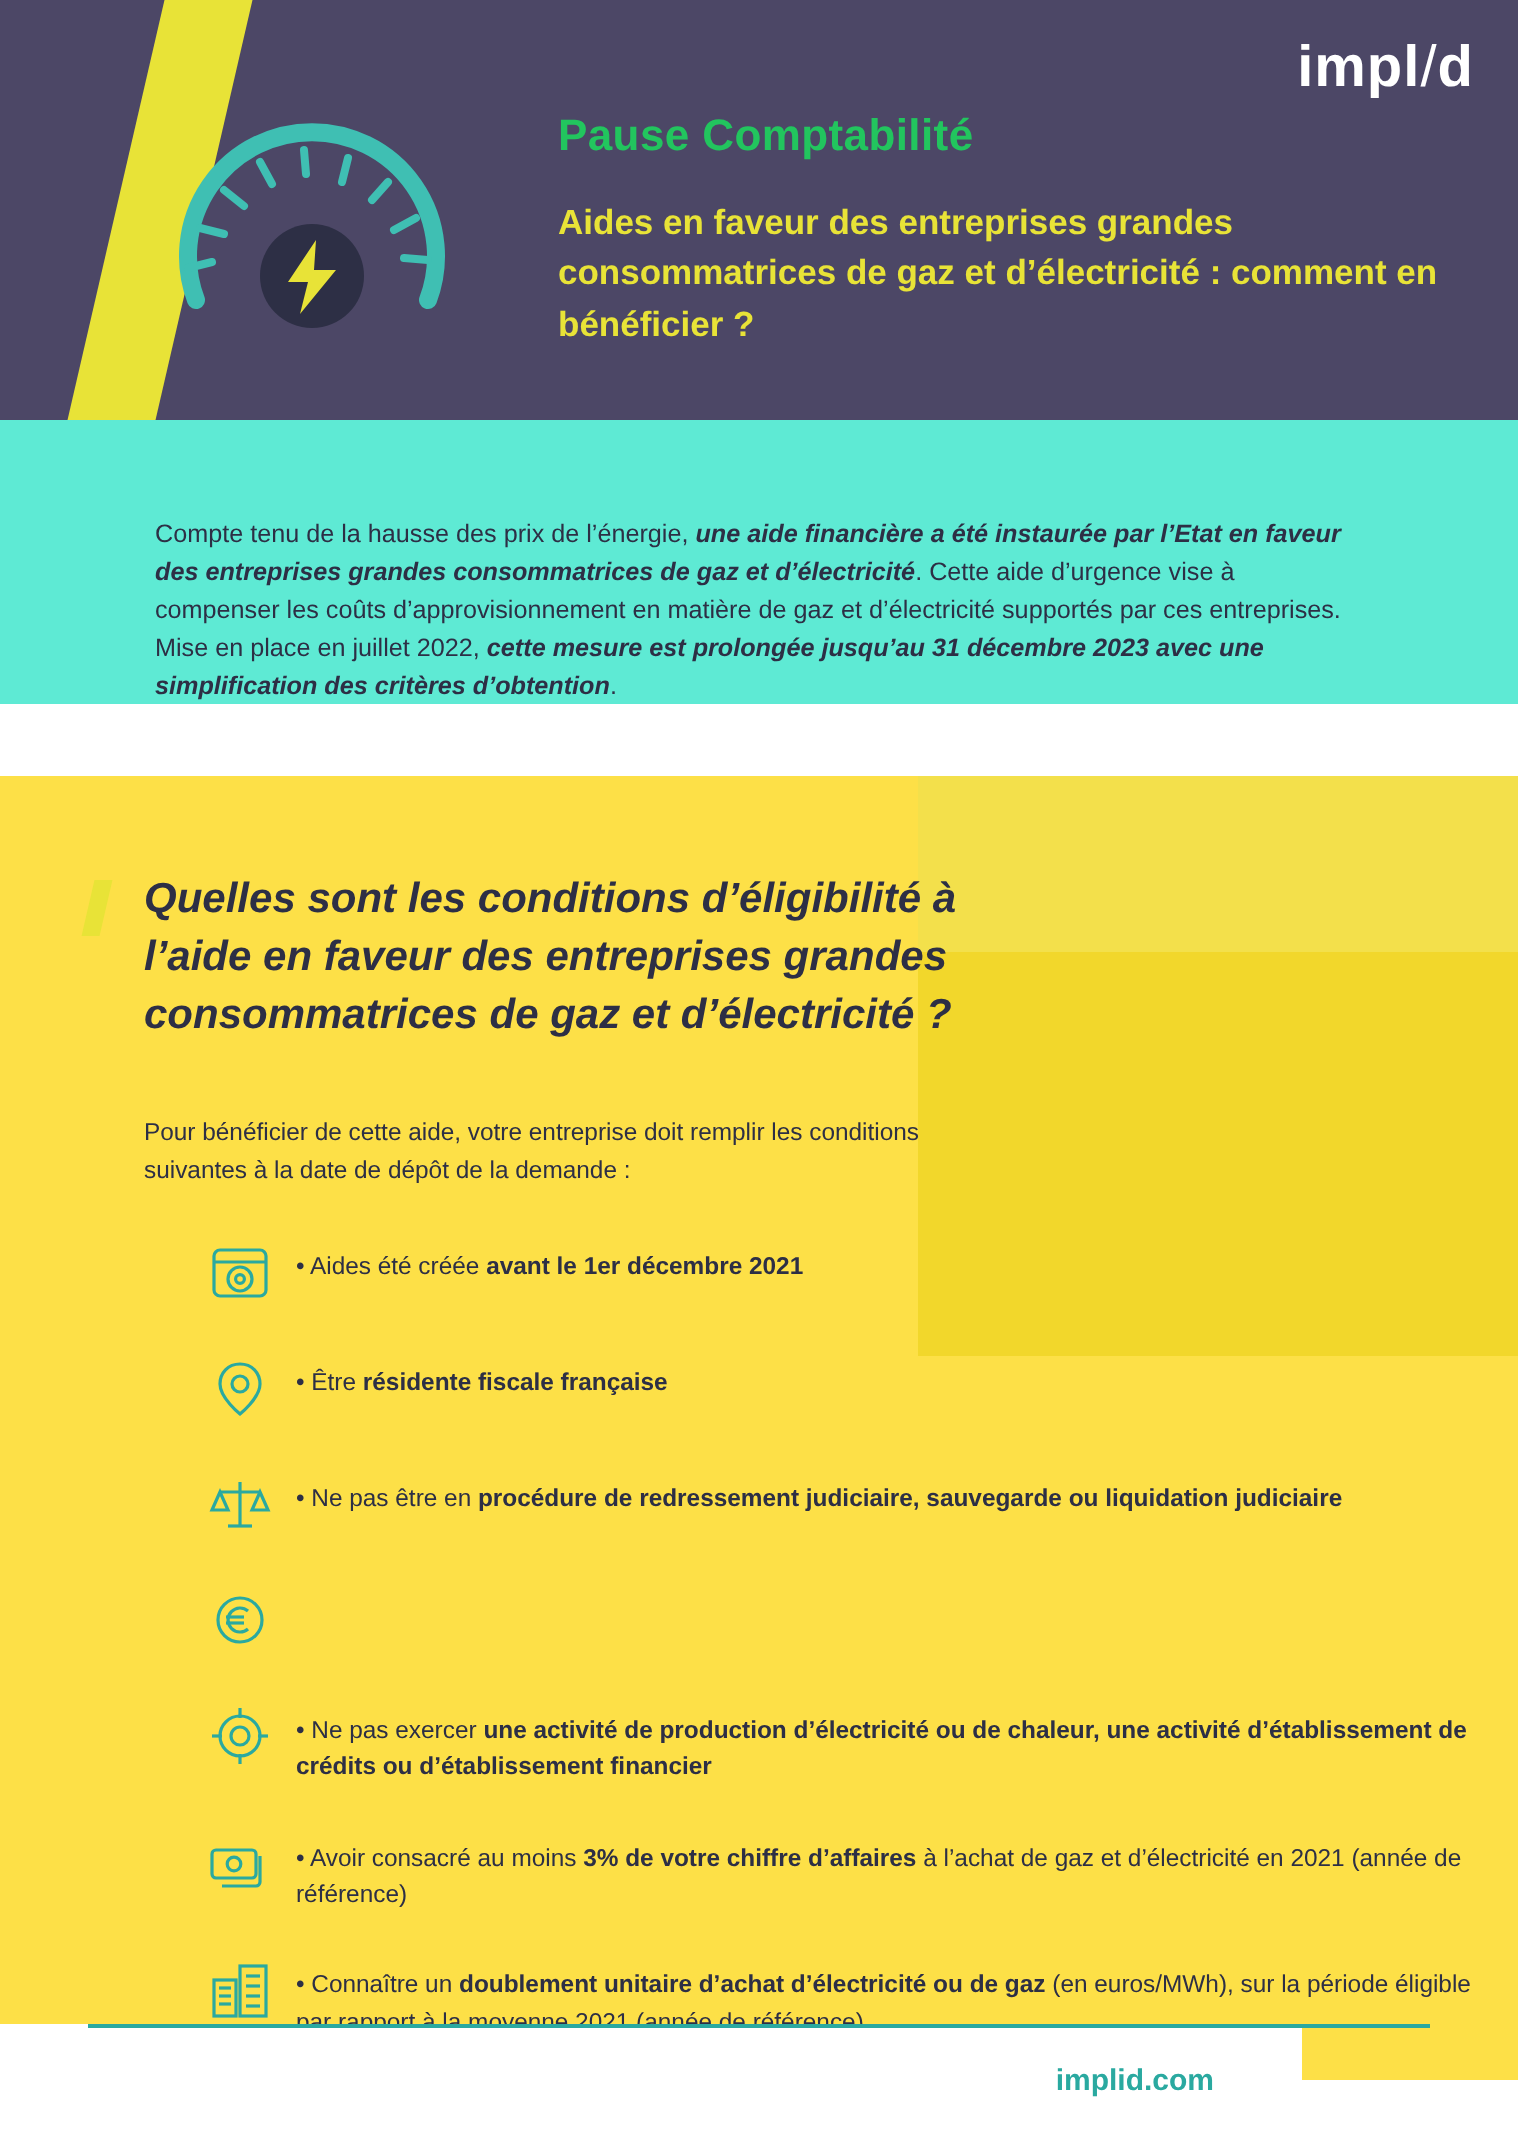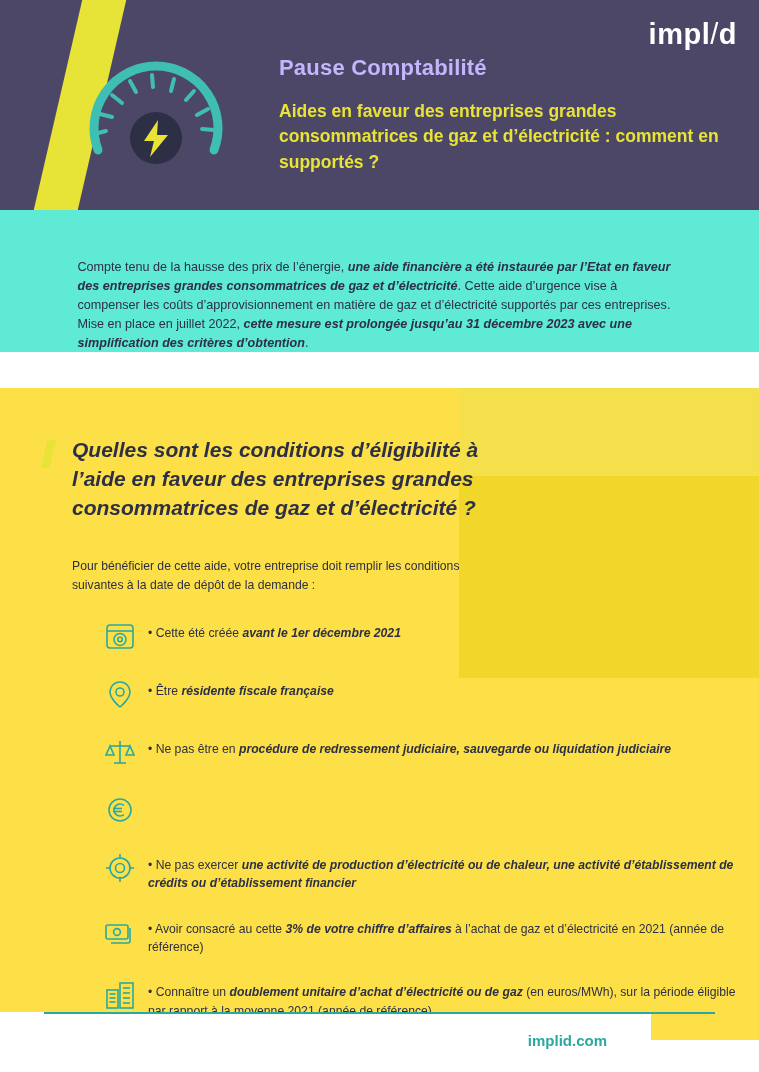--- a/index.html
+++ b/index.html
@@ -53,21 +53,21 @@
     color: #ffffff;
     font-weight: 300;
   }
   .header-text {
     position: absolute;
     left: 279px;
     top: 55px;
     width: 450px;
   }
   .pause-title {
-    color: #c4b5fd;
+    color: #22c55e;
     font-size: 22px;
     font-weight: bold;
     margin: 0 0 18px 0;
     letter-spacing: 0.2px;
   }
   .header-sub {
     color: #e8e337;
     font-size: 17.5px;
     font-weight: bold;
     line-height: 1.45;
@@ -182,21 +182,20 @@
   }
   .bullet-text {
     font-size: 12.2px;
     line-height: 1.5;
     color: #2d2f45;
     padding-top: 7px;
     max-width: 600px;
   }
   .bullet-text b {
     font-weight: bold;
-    font-style: italic;
   }
 
   
   .footer {
     position: absolute;
     left: 0;
     bottom: 0;
     width: 651px;
     height: 60px;
     background: #ffffff;
@@ -242,21 +241,21 @@
       <polygon points="82,82 68,103 78,103 74,119 92,97 81,97" fill="#e8e337"></polygon>
     </svg>
   </div>
 
   <div class="brand">
     <span>impl</span><span class="slash">/</span><span>d</span>
   </div>
 
   <div class="header-text">
     <p class="pause-title">Pause Comptabilité</p>
-    <p class="header-sub">Aides en faveur des entreprises grandes consommatrices de gaz et d’électricité : comment en supportés ?</p>
+    <p class="header-sub">Aides en faveur des entreprises grandes consommatrices de gaz et d’électricité : comment en bénéficier ?</p>
   </div>
 </div>
 
 <div class="intro">
   <p class="intro-p"><span>Compte tenu de la hausse des prix de l’énergie, </span><b>une aide financière a été instaurée par l’Etat en faveur des entreprises grandes consommatrices de gaz et d’électricité</b><span>. Cette aide d’urgence vise à compenser les coûts d’approvisionnement en matière de gaz et d’électricité supportés par ces entreprises. Mise en place en juillet 2022, </span><b>cette mesure est prolongée jusqu’au 31 décembre 2023 avec une simplification des critères d’obtention</b><span>.</span></p>
 </div>
 
 <div class="grey-section">
 
   <div class="photo-block">
@@ -352,21 +351,21 @@
 
       <li class="bullet">
         <span class="bullet-icon">
           <svg width="34" height="34" viewBox="0 0 34 34" fill="none" stroke="#2aa9a0" stroke-width="1.6">
             <rect x="4" y="6" width="26" height="23" rx="3"></rect>
             <line x1="4" y1="12" x2="30" y2="12"></line>
             <circle cx="17" cy="20.5" r="6"></circle>
             <circle cx="17" cy="20.5" r="2.2"></circle>
           </svg>
         </span>
-        <span class="bullet-text"><span>• Cette été créée </span><b>avant le 1er décembre 2021</b><span></span></span>
+        <span class="bullet-text"><span>• Aides été créée </span><b>avant le 1er décembre 2021</b><span></span></span>
       </li>
 
       <li class="bullet">
         <span class="bullet-icon">
           <svg width="34" height="34" viewBox="0 0 34 34" fill="none" stroke="#2aa9a0" stroke-width="1.6">
             <path d="M17 5 C11 5 7 9.5 7 15 C7 22 17 30 17 30 C17 30 27 22 27 15 C27 9.5 23 5 17 5 Z"></path>
             <circle cx="17" cy="15" r="4"></circle>
           </svg>
         </span>
         <span class="bullet-text"><span>• Être </span><b>résidente fiscale française</b><span></span></span>
@@ -411,21 +410,21 @@
       </li>
 
       <li class="bullet">
         <span class="bullet-icon">
           <svg width="34" height="34" viewBox="0 0 34 34" fill="none" stroke="#2aa9a0" stroke-width="1.6">
             <rect x="3" y="10" width="22" height="14" rx="2"></rect>
             <circle cx="14" cy="17" r="3.4"></circle>
             <path d="M27 13 v13 a2 2 0 0 1 -2 2 H8"></path>
           </svg>
         </span>
-        <span class="bullet-text"><span>• Avoir consacré au cette </span><b>3% de votre chiffre d’affaires</b><span> à l’achat de gaz et d’électricité en 2021 (année de référence)</span></span>
+        <span class="bullet-text"><span>• Avoir consacré au moins </span><b>3% de votre chiffre d’affaires</b><span> à l’achat de gaz et d’électricité en 2021 (année de référence)</span></span>
       </li>
 
       <li class="bullet">
         <span class="bullet-icon">
           <svg width="34" height="34" viewBox="0 0 34 34" fill="none" stroke="#2aa9a0" stroke-width="1.6">
             <rect x="4" y="12" width="11" height="18"></rect>
             <rect x="17" y="5" width="13" height="25"></rect>
             <line x1="6.5" y1="16" x2="12.5" y2="16"></line>
             <line x1="6.5" y1="20" x2="12.5" y2="20"></line>
             <line x1="6.5" y1="24" x2="12.5" y2="24"></line>

